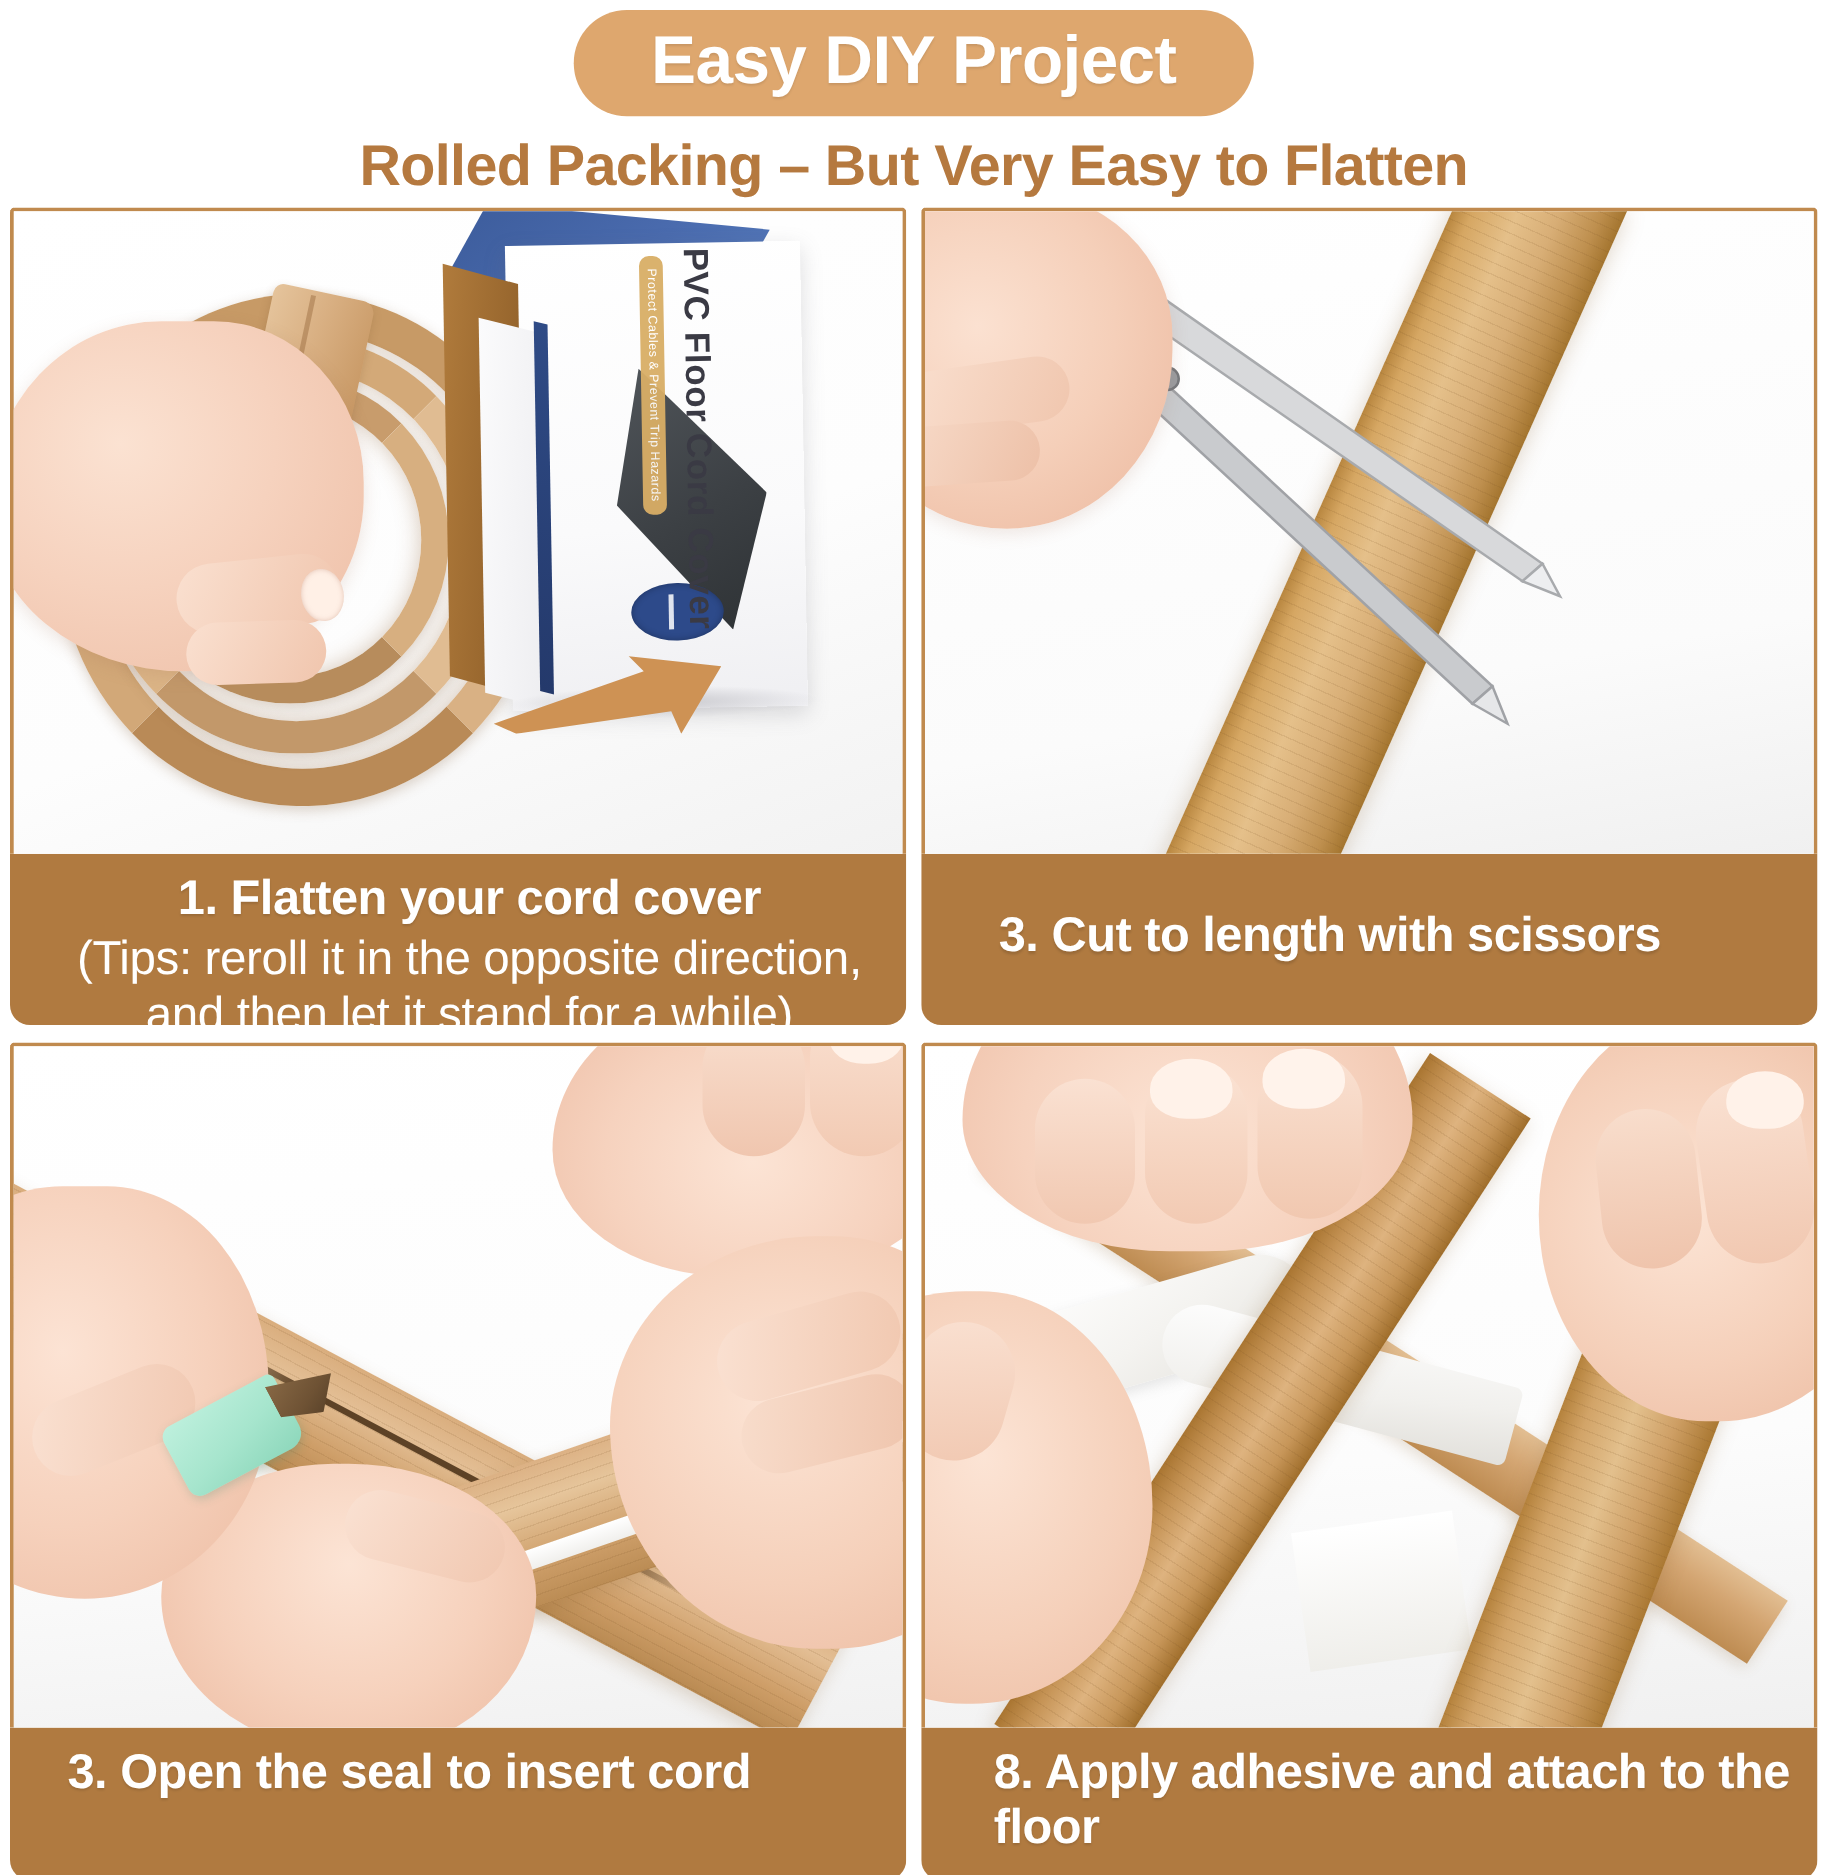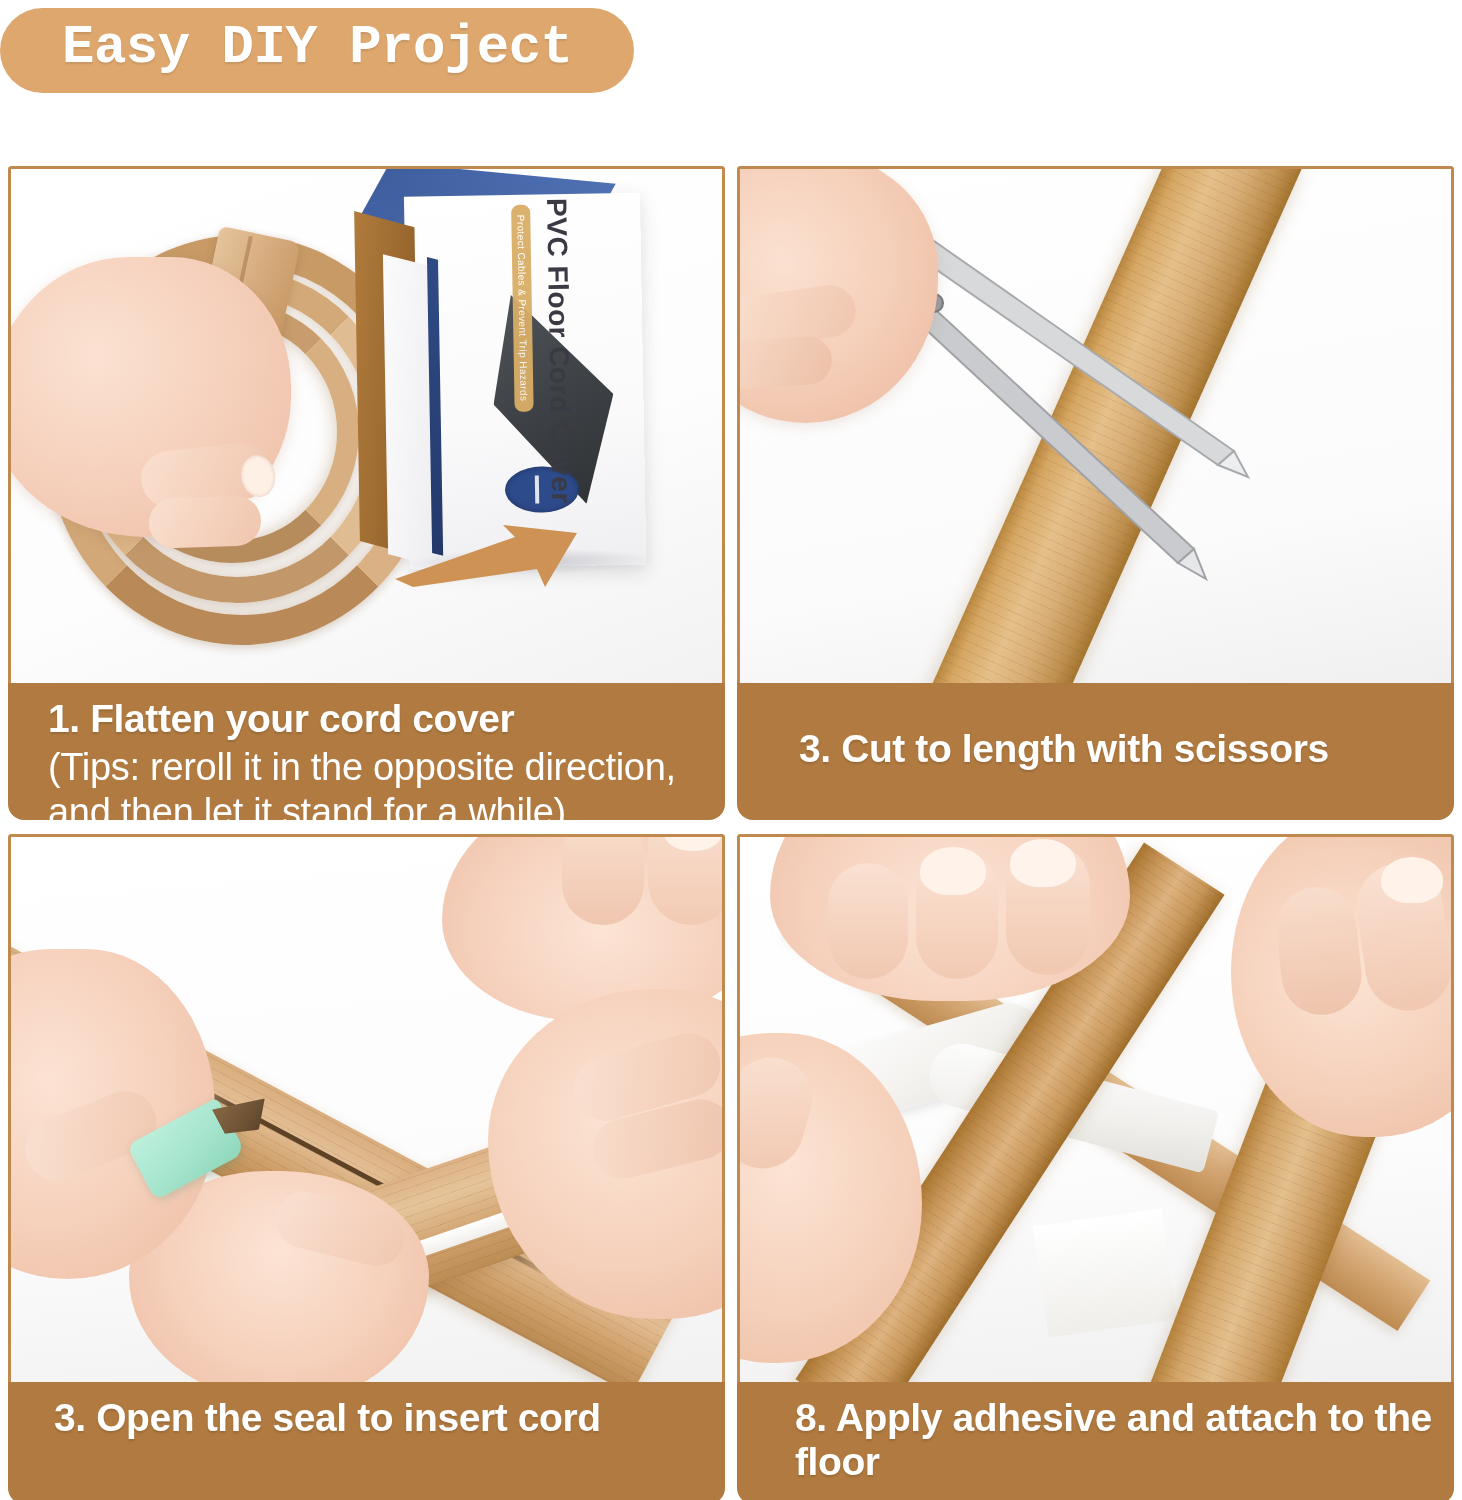--- a/index.html
+++ b/index.html
@@ -12,21 +12,21 @@
     height: 1500px;
     font-family: "Liberation Sans", sans-serif;
     overflow: hidden;
     position: relative;
   }
 
   
   .header {
     width: 100%;
     padding-top: 8px;
-    font-family: Liberation Mono, monospace;
+    text-align: center;
   }
   .title-pill {
     display: inline-block;
     background: #DEA76E;
     color: #ffffff;
     border-radius: 46px;
     padding: 12px 62px 16px 62px;
     font-size: 54px;
     font-weight: bold;
     letter-spacing: -0.5px;
@@ -72,21 +72,21 @@
 
   
   .caption {
     background: #B07A40;
     color: #ffffff;
     border-bottom-left-radius: 16px;
     border-bottom-right-radius: 16px;
     padding: 14px 22px 18px 40px;
     box-sizing: border-box;
   }
-  .caption.c1 { height: 137px; }
+  .caption.c1 { height: 137px; text-align: center; }
   .caption.c2 { height: 137px; padding-top: 44px; padding-left: 62px; }
   .caption.c3 { height: 122px; padding-left: 46px; }
   .caption.c4 { height: 122px; padding-left: 58px; }
   .cap-main {
     font-size: 39px;
     font-weight: bold;
     line-height: 1.12;
     letter-spacing: -0.4px;
     text-shadow: 0 2px 2px rgba(0,0,0,0.13);
   }
@@ -402,20 +402,21 @@
          background:linear-gradient(180deg,#F8DDCC,#EFC4AC); border-radius:44px;
          transform:rotate(-6deg); }
   .nail4c{ position:absolute; right:78px; top:50px; width:62px; height:46px;
            background:#FFF2E9; border-radius:50% 50% 44% 44%; }
 </style>
 </head>
 <body>
 
 <div class="header">
   <div class="title-pill">Easy DIY Project</div>
+  <div class="subtitle">Rolled Packing – But Very Easy to Flatten</div>
 </div>
 
 <div class="grid">
 
   <div class="panel">
     <div class="photo r1">
       <div class="p1-bg"></div>
 
       <div class="coil">
         <div class="coil-ring ring1"></div>

